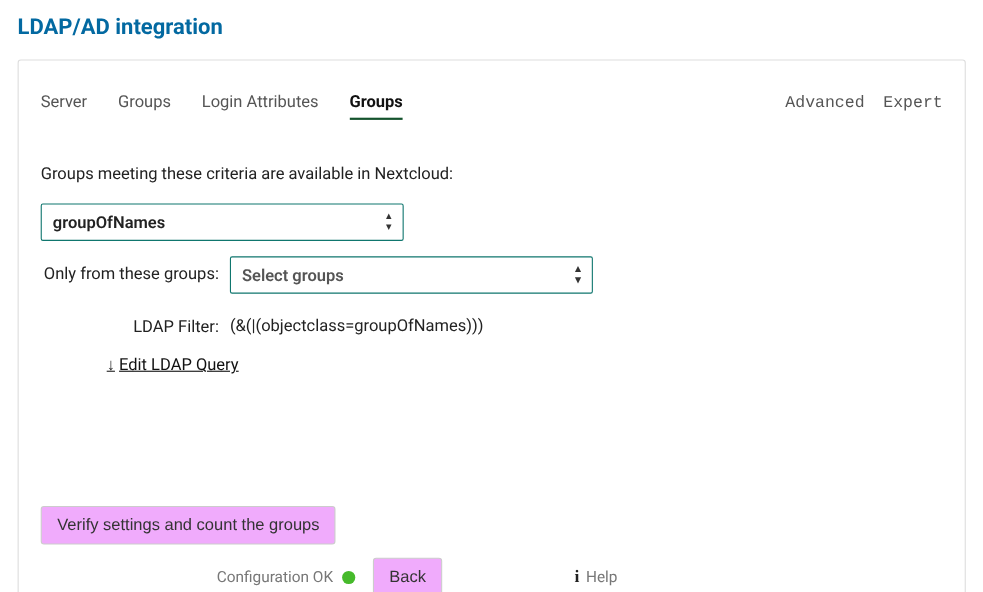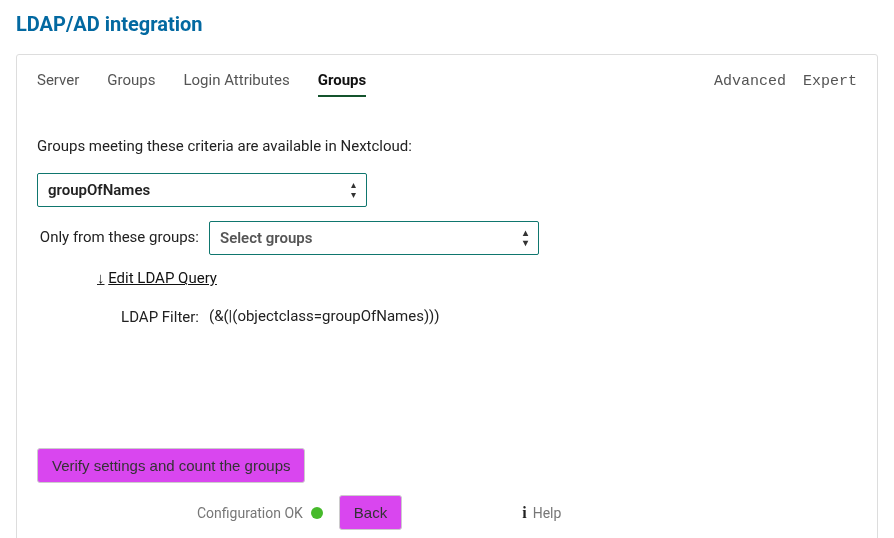--- a/index.html
+++ b/index.html
@@ -36,20 +36,21 @@
     margin-left: auto;
     display: flex;
     gap: 17px;
     font-family: Liberation Mono, monospace;
   }
   .tab {
     color: #555;
     padding-bottom: 6px;
     cursor: pointer;
     font-size: 15px;
+    margin-top: 12px;
   }
   .tab.active {
     color: #111;
     font-weight: 700;
     border-bottom: 2px solid #14532d;
   }
   .intro {
     margin-bottom: 18px;
     color: #222;
   }
@@ -103,21 +104,21 @@
     color: #222;
     padding-top: 6px;
   }
   .bottom-actions {
     margin-top: 120px;
   }
   .btn {
     display: inline-flex;
     align-items: center;
     border: 1px solid #ccc;
-    background: #d946ef;
+    background: #f0abfc;
     border-radius: 3px;
     padding: 8px 14px;
     font-size: 15px;
     color: #333;
     cursor: pointer;
   }
   .status-row {
     display: flex;
     align-items: center;
     margin-top: 12px;
@@ -188,30 +189,30 @@
     <div class="form-label">Only from these groups:</div>
     <div class="form-field">
       <div class="select-box placeholder">
         <span>Select groups</span>
         <span class="select-caret">▴<br>▾</span>
       </div>
     </div>
   </div>
 
   <div class="form-row">
+    <div class="form-label">LDAP Filter:</div>
+    <div class="form-field filter-value">(&amp;(|(objectclass=groupOfNames)))</div>
+  </div>
+
+  <div class="form-row">
     <div class="form-label" style="padding-top:0;"></div>
     <div class="form-field" style="padding-left:0; margin-left:-112px;">
       <span style="text-decoration:underline;">↓</span>
       <span class="edit-link">Edit LDAP Query</span>
     </div>
-  </div>
-
-  <div class="form-row">
-    <div class="form-label">LDAP Filter:</div>
-    <div class="form-field filter-value">(&amp;(|(objectclass=groupOfNames)))</div>
   </div>
 
   <div class="bottom-actions">
     <button class="btn">Verify settings and count the groups</button>
 
     <div class="status-row">
       <div class="status-left">
         <span class="status-text">Configuration OK</span>
         <span class="status-dot" style="background:#46ba2b"></span>
         <button class="btn back-btn">Back</button>

